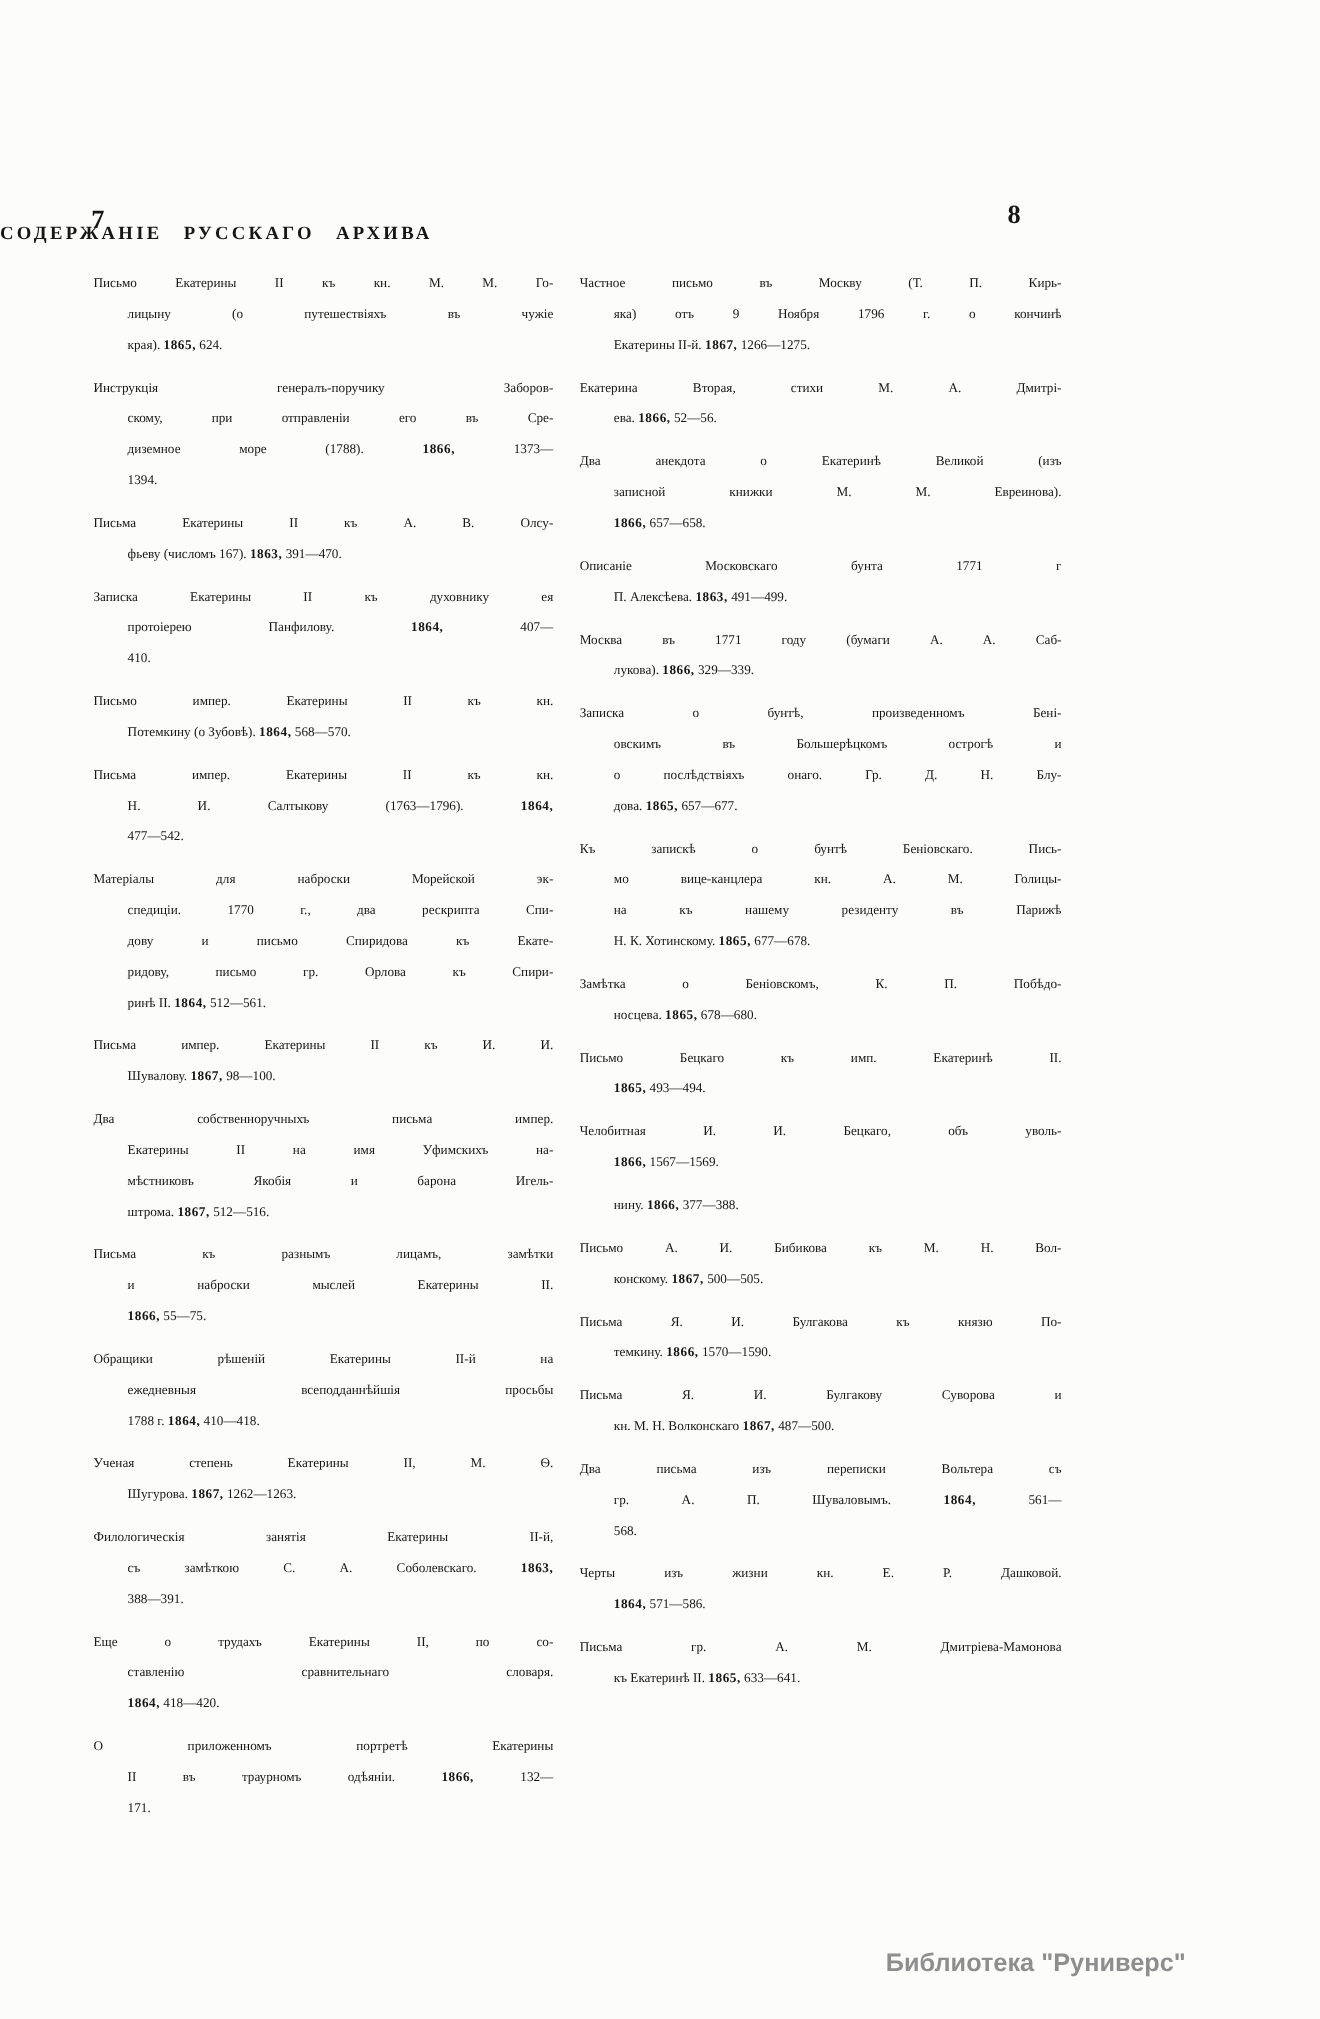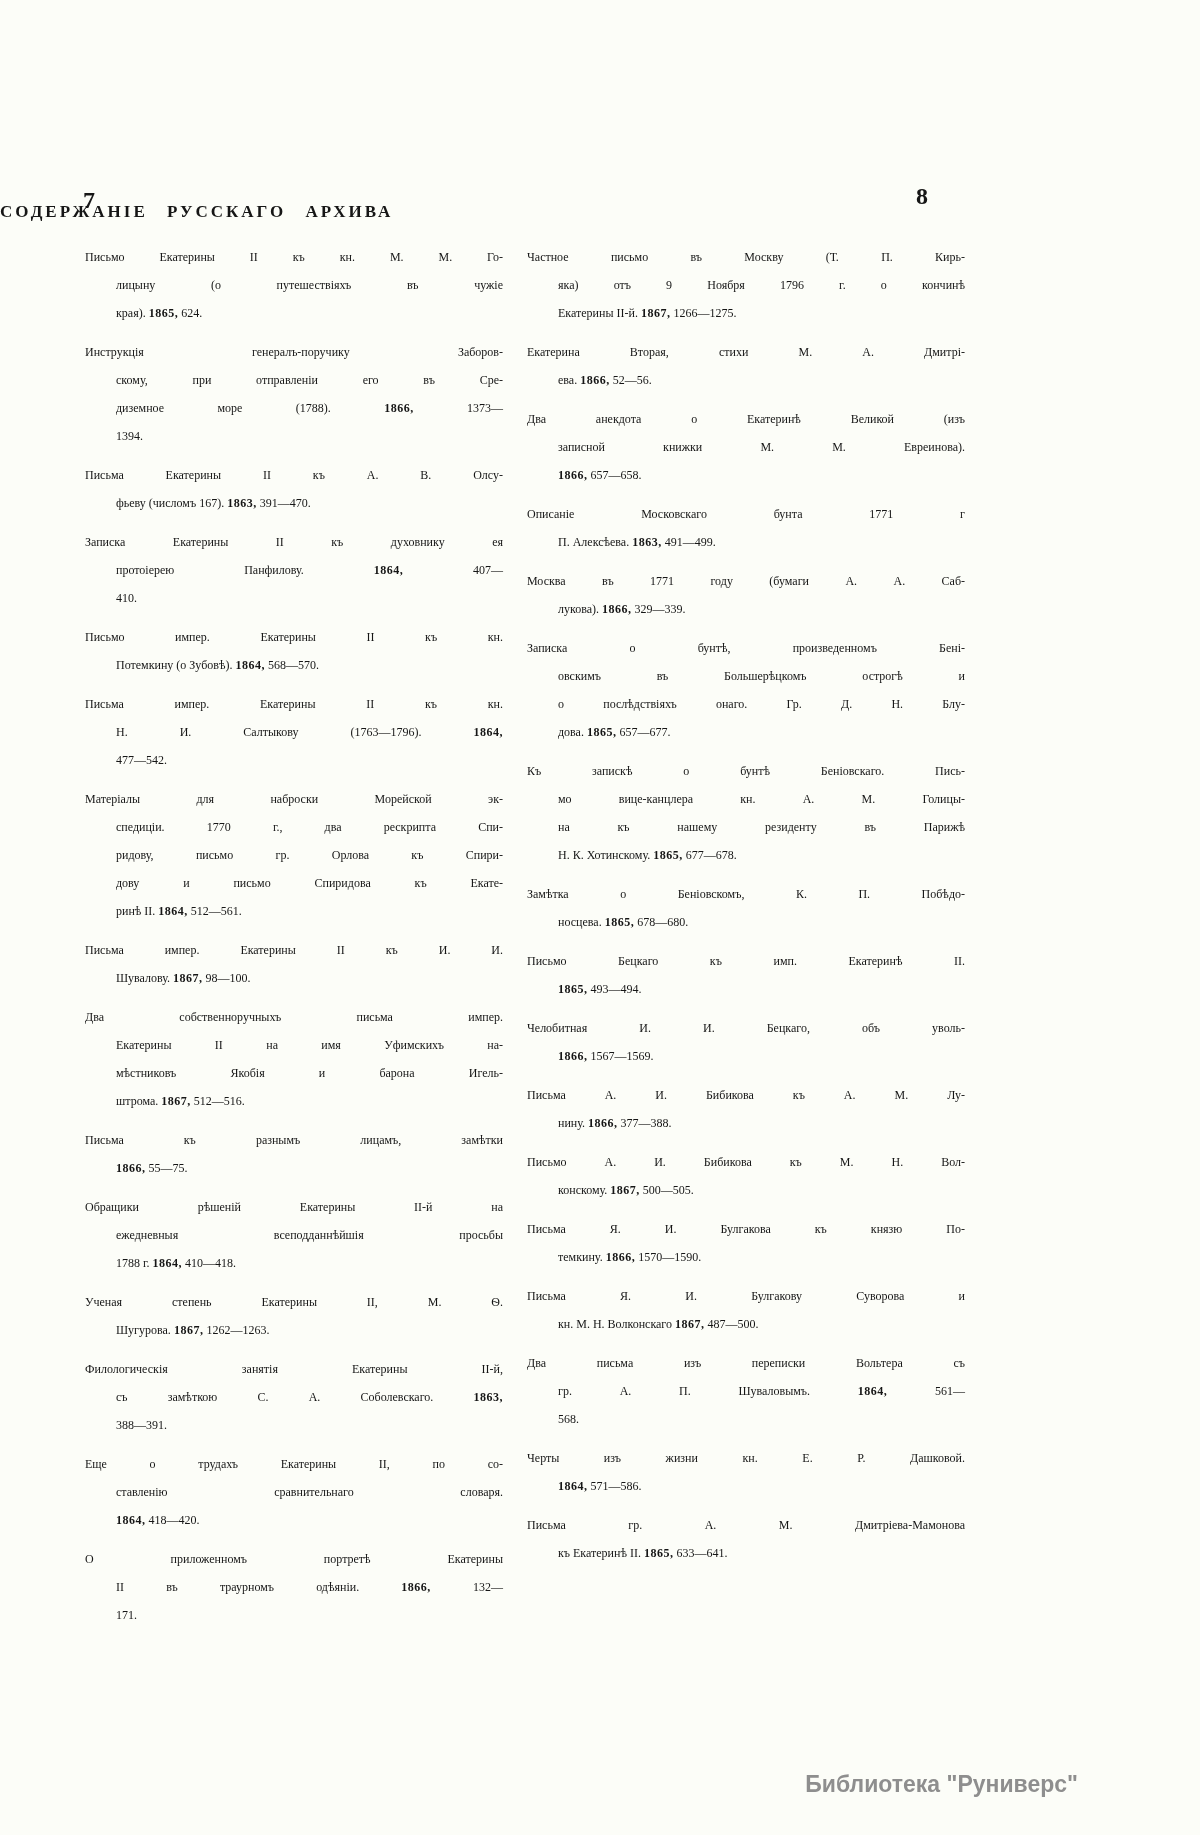--- a/index.html
+++ b/index.html
@@ -71,36 +71,37 @@
       <span class="line">Потемкину (о Зубовѣ). <b>1864,</b> 568—570.</span>
     </p>
     <p class="entry">
       <span class="line first jl">Письма импер. Екатерины II къ кн.</span>
       <span class="line jl">Н. И. Салтыкову (1763—1796). <b>1864,</b></span>
       <span class="line">477—542.</span>
     </p>
     <p class="entry">
       <span class="line first jl">Матеріалы для наброски Морейской эк-</span>
       <span class="line jl">спедиціи. 1770 г., два рескрипта Спи-</span>
+      <span class="line jl">дову и письмо Спиридова къ Екате-</span>
       <span class="line jl">ридову, письмо гр. Орлова къ Спири-</span>
-      <span class="line jl">дову и письмо Спиридова къ Екате-</span>
       <span class="line">ринѣ II. <b>1864,</b> 512—561.</span>
     </p>
     <p class="entry">
       <span class="line first jl">Письма импер. Екатерины II къ И. И.</span>
       <span class="line">Шувалову. <b>1867,</b> 98—100.</span>
     </p>
     <p class="entry">
       <span class="line first jl">Два собственноручныхъ письма импер.</span>
       <span class="line jl">Екатерины II на имя Уфимскихъ на-</span>
       <span class="line jl">мѣстниковъ Якобія и барона Игель-</span>
       <span class="line">штрома. <b>1867,</b> 512—516.</span>
     </p>
     <p class="entry">
       <span class="line first jl">Письма къ разнымъ лицамъ, замѣтки</span>
+      <span class="line jl">и наброски мыслей Екатерины II.</span>
       <span class="line"><b>1866,</b> 55—75.</span>
     </p>
     <p class="entry">
       <span class="line first jl">Обращики рѣшеній Екатерины II-й на</span>
       <span class="line jl">ежедневныя всеподданнѣйшія просьбы</span>
       <span class="line">1788 г. <b>1864,</b> 410—418.</span>
     </p>
     <p class="entry">
       <span class="line first jl">Ученая степень Екатерины II, М. Ѳ.</span>
       <span class="line">Шугурова. <b>1867,</b> 1262—1263.</span>
@@ -163,21 +164,20 @@
     </p>
     <p class="entry">
       <span class="line first jl">Письмо Бецкаго къ имп. Екатеринѣ II.</span>
       <span class="line"><b>1865,</b> 493—494.</span>
     </p>
     <p class="entry">
       <span class="line first jl">Челобитная И. И. Бецкаго, объ уволь-</span>
       <span class="line"><b>1866,</b> 1567—1569.</span>
     </p>
     <p class="entry">
-      <span class="line first jl">Письма А. И. Бибикова къ А. М. Лу-</span>
       <span class="line">нину. <b>1866,</b> 377—388.</span>
     </p>
     <p class="entry">
       <span class="line first jl">Письмо А. И. Бибикова къ М. Н. Вол-</span>
       <span class="line">конскому. <b>1867,</b> 500—505.</span>
     </p>
     <p class="entry">
       <span class="line first jl">Письма Я. И. Булгакова къ князю По-</span>
       <span class="line">темкину. <b>1866,</b> 1570—1590.</span>
     </p>

